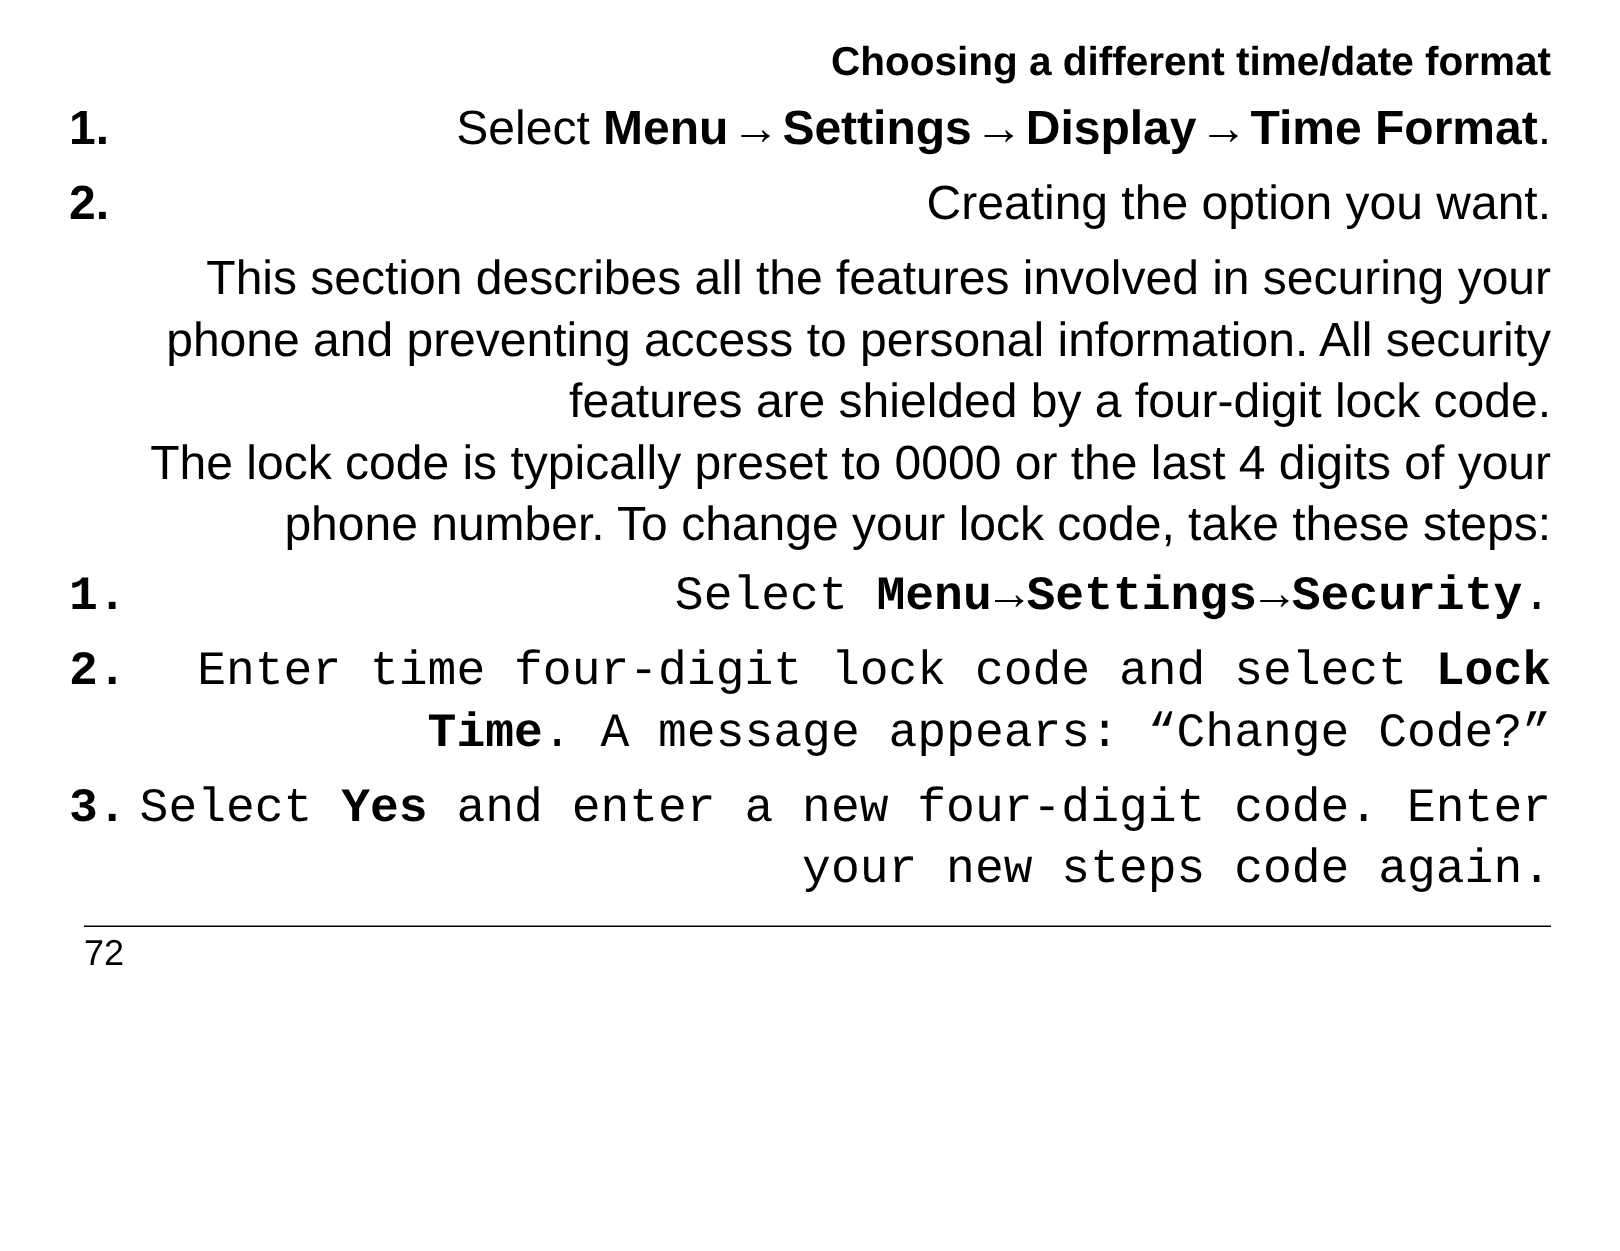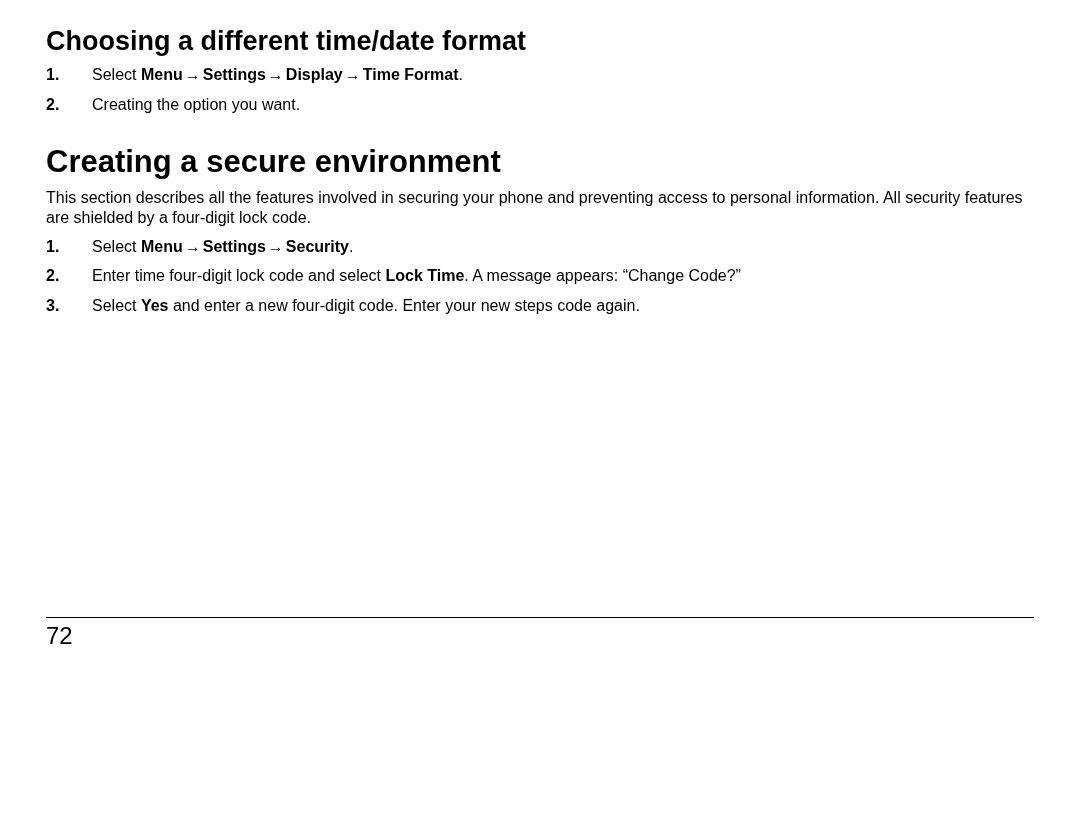--- a/index.html
+++ b/index.html
@@ -10,35 +10,36 @@
     background: #fff;
     font-family: Arial, Helvetica, sans-serif;
     color: #000;
   }
   .page {
     position: relative;
     box-sizing: border-box;
     width: 1080px;
     height: 670px;
     padding: 24px 46px 0 46px;
+    text-align: right;
   }
   .h2 {
     font-size: 27px;
     font-weight: bold;
     margin: 0 0 6px 0;
     line-height: 1.3;
   }
   .h1 {
     font-size: 31px;
     font-weight: bold;
     margin: 28px 0 6px 0;
     line-height: 1.25;
   }
   .body, ol {
-    font-size: 16px;
+    font-size: 32px;
     line-height: 1.28;
     margin: 0;
   }
   .body { margin-bottom: 0; }
   ol {
     padding-left: 0;
     list-style: none;
     counter-reset: item;
     margin-top: 6px;
   }
@@ -56,21 +57,21 @@
     top: 0;
   }
   .b { font-weight: bold; }
   .arrow {
     display: inline-block;
     font-weight: normal;
     padding: 0 2px;
   }
   .footer {
     position: absolute;
-    left: 46px;
+    left: 56px;
     right: 46px;
     bottom: 20px;
     border-top: 1px solid #000;
     padding-top: 4px;
     display: flex;
     justify-content: space-between;
     font-size: 24px;
   }
 </style>
 </head>
@@ -81,25 +82,25 @@
   <div class="h2">Choosing a different time/date format</div>
   <ol>
     <li>
       <span>Select </span><span class="b">Menu</span><span class="b arrow">→</span><span class="b">Settings</span><span class="b arrow">→</span><span class="b">Display</span><span class="b arrow">→</span><span class="b">Time Format</span><span>.</span>
     </li>
     <li>
       <span>Creating the option you want.</span>
     </li>
   </ol>
 
-  <div class="h1">Creating a secure environment</div>
   <p class="body">This section describes all the features involved in securing your phone and preventing access to personal information. All security features are shielded by a four-digit lock code.</p>
 
+  <p class="body">The lock code is typically preset to 0000 or the last 4 digits of your phone number. To change your lock code, take these steps:</p>
 
-  <ol style="margin-top:8px;">
+  <ol style="margin-top:8px;font-family:Liberation Mono, monospace;">
     <li>
       <span>Select </span><span class="b">Menu</span><span class="b arrow">→</span><span class="b">Settings</span><span class="b arrow">→</span><span class="b">Security</span><span>.</span>
     </li>
     <li>
       <span>Enter time four-digit lock code and select </span><span class="b">Lock Time</span><span>. A message appears: “Change Code?”</span>
     </li>
     <li>
       <span>Select </span><span class="b">Yes</span><span> and enter a new four-digit code. Enter your new steps code again.</span>
     </li>
   </ol>

